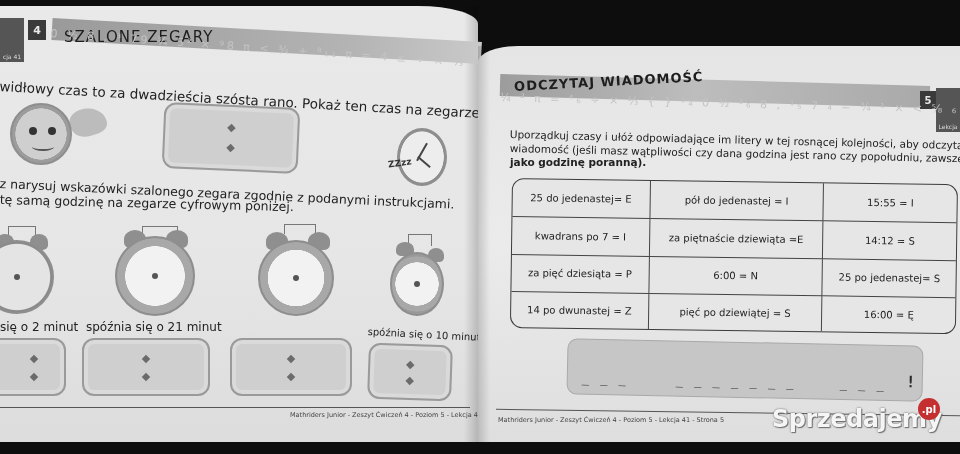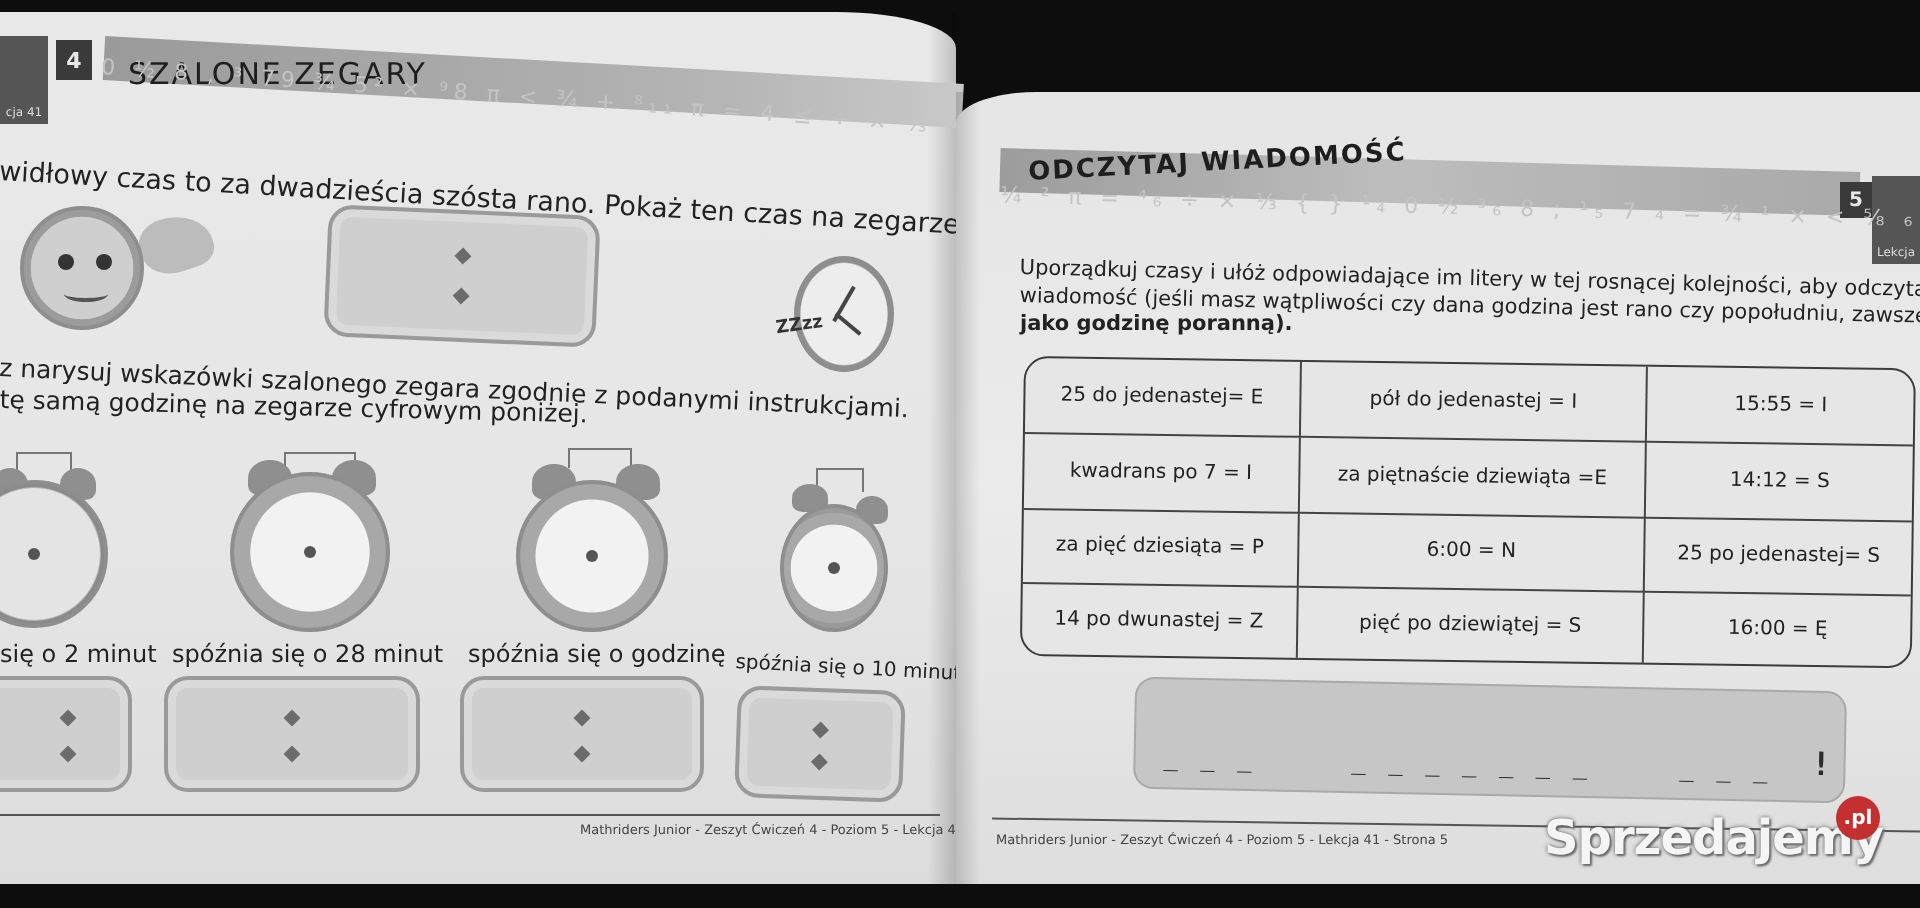--- a/index.html
+++ b/index.html
@@ -176,22 +176,21 @@
   <div>
     <div class="handle" style="left:408px; top:234px; width:24px; height:12px;"></div>
     <div class="bell" style="left:396px; top:242px; width:18px; height:14px;"></div>
     <div class="bell" style="left:428px; top:248px; width:16px; height:14px;"></div>
     <div class="clock-face" style="left:390px; top:252px; width:54px; height:64px; border-radius:50%;">
         <div class="hub"></div>
       </div>
   </div>
 
   <div class="txt" style="left:0; top:320px; font-size:12px;">się o 2 minut</div>
-  <div class="txt" style="left:86px; top:320px; font-size:12px;">spóźnia się o 28 minut</div>
-  <div class="txt" style="left:234px; top:320px; font-size:12px;">spóźnia się o godzinę</div>
+  <div class="txt" style="left:86px; top:320px; font-size:12px;">spóźnia się o 21 minut</div>
   <div class="txt" style="left:368px; top:326px; font-size:10px; transform:rotate(3deg); transform-origin:left top;">spóźnia się o 10 minut</div>
 
   <div class="digital" style="left:-14px; top:338px; width:80px; height:58px;">
     <span class="dot" style="top:16px; left:60%;"></span>
       <span class="dot" style="top:34px; left:60%;"></span>
   </div>
   <div class="digital" style="left:82px; top:338px; width:128px; height:58px;">
     <span class="dot" style="top:16px;"></span>
       <span class="dot" style="top:34px;"></span>
   </div>

